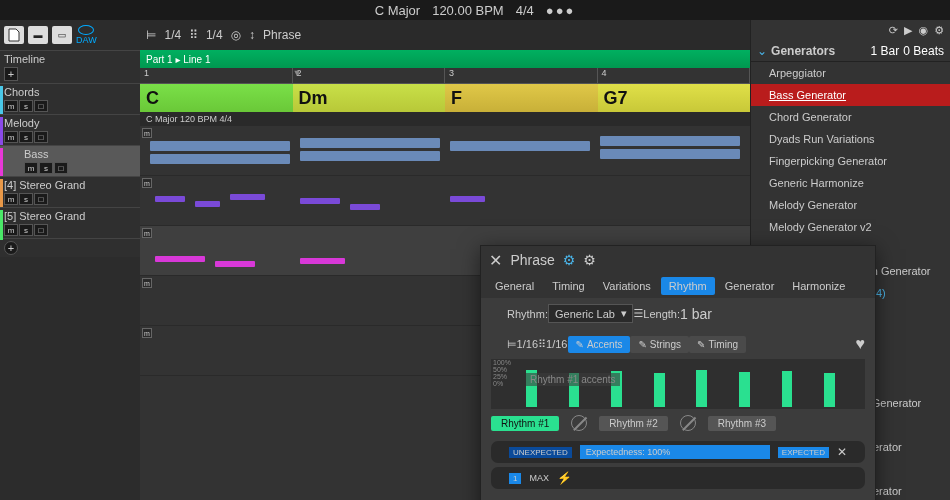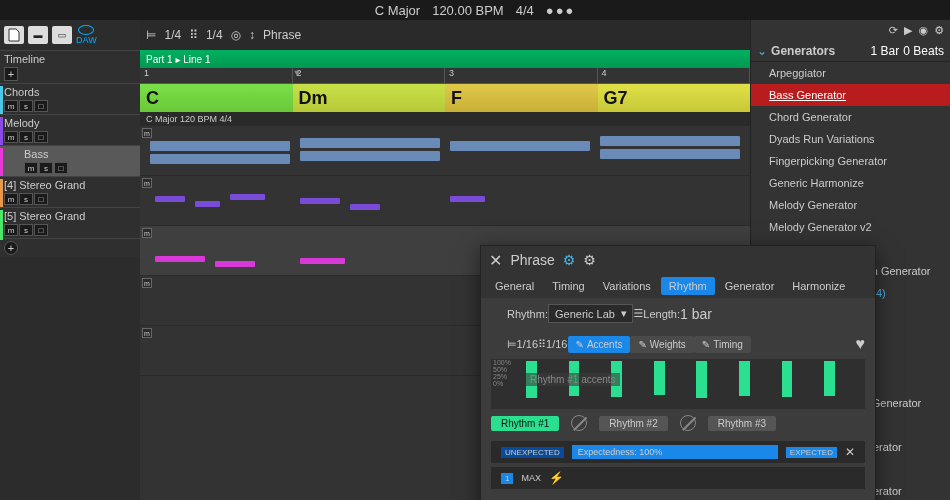--- a/index.html
+++ b/index.html
@@ -58,30 +58,30 @@
 .phrase-panel { position: absolute; left: 340px; top: 225px; width: 396px; background: #3c3c3c; border: 1px solid #222; box-shadow: 0 4px 20px rgba(0,0,0,0.5); }
 .phead { height: 28px; background: #333; display: flex; align-items: center; gap: 8px; padding: 0 8px; font-size: 14px; }
 .pclose { font-size: 16px; cursor: pointer; }
 .ptabs { height: 24px; background: #333; display: flex; gap: 2px; padding: 0 6px; font-size: 11px; align-items: center; }
 .ptab { padding: 3px 8px; cursor: pointer; }
 .ptab.act { background: #1a88e8; border-radius: 2px; }
 .prow { display: flex; align-items: center; padding: 6px 10px; font-size: 11px; margin-left: 16px; }
 .pdrop { background: #2a2a2a; border: 1px solid #555; padding: 2px 6px; display: flex; align-items: center; gap: 6px; }
 .bluebtn { background: #1a88e8; padding: 3px 8px; border-radius: 2px; font-size: 10px; display: flex; align-items: center; gap: 3px; cursor: pointer; }
 .graybtn { background: #4a4a4a; padding: 3px 8px; border-radius: 2px; font-size: 10px; display: flex; align-items: center; gap: 3px; cursor: pointer; }
-.rhythm-vis { height: 50px; background: #2f2f2f; margin: 0 10px; position: relative; display: flex; gap: 6px; padding: 2px 30px 2px 35px; }
+.rhythm-vis { height: 50px; background: #2f2f2f; margin: 0 10px; position: relative; display: flex; align-items: flex-end; gap: 6px; padding: 2px 30px 2px 35px; }
 .rbar { width: 14px; background: #2ae090; }
 .rscale { position: absolute; left: 2px; top: 0; font-size: 7px; color: #888; }
 .rlabel { position: absolute; left: 35px; top: 14px; color: #888; font-size: 10px; background: rgba(60,60,60,0.6); padding: 1px 4px; }
 .rhythm-row { display: flex; gap: 12px; padding: 6px 10px; align-items: center; font-size: 10px; }
 .rchip { background: #2ae090; color: #111; padding: 2px 10px; border-radius: 2px; }
 .rchip2 { background: #555; padding: 2px 10px; border-radius: 2px; }
 .nosym { width: 16px; height: 16px; border: 1.5px solid #888; border-radius: 50%; position: relative; }
 .nosym::after { content: ''; position: absolute; width: 18px; height: 1.5px; background: #888; top: 7px; left: -1px; transform: rotate(-45deg); }
-.slider-row { background: #2a2a2a; margin: 4px 10px; padding: 4px 10px; display: flex; align-items: center; gap: 8px; font-size: 9px; }
+.slider-row { background: #2a2a2a; margin: 4px 10px; padding: 4px 18px; display: flex; align-items: center; gap: 8px; font-size: 9px; border-radius: 7px; }
 .slider-row .lab1 { background: #0a4a9a; padding: 1px 4px; font-size: 8px; }
 .slider-row .lab2 { background: #1a88e8; padding: 1px 4px; font-size: 8px; }
 .slider-row .val { background: #1a88e8; padding: 2px 6px; flex: 1; }
 .xbtn { cursor: pointer; font-size: 12px; }
 .bolt { cursor: pointer; font-size: 12px; }
 .expand-row { padding: 8px 12px; color: #4ab4e8; font-size: 12px; cursor: pointer; }
 
 
 .rtop { height: 20px; display: flex; align-items: center; justify-content: flex-end; gap: 6px; padding: 0 6px; font-size: 11px; }
 .rico { cursor: pointer; }
@@ -258,21 +258,21 @@
         <span>☰</span>
         <span>Length:</span>
         <span style="font-size:14px">1 bar</span>
       </div>
       <div class="prow">
         <span>⊨</span>
         <span>1/16</span>
         <span>⠿</span>
         <span>1/16</span>
         <span class="bluebtn">✎ <span>Accents</span></span>
-        <span class="graybtn">✎ <span>Weights</span></span>
+        <span class="graybtn">✎ <span>Strings</span></span>
         <span class="graybtn">✎ <span>Timing</span></span>
         <span class="heart">♥</span>
       </div>
       <div class="rhythm-vis">
         <div class="rscale">100%<br>50%<br>25%<br>0%</div>
         <div class="rlabel">Rhythm #1 accents</div>
         <div class="rbar" style="height:80%"></div>
           <div style="width:26px"></div>
         <div class="rbar" style="height:75%"></div>
           <div style="width:26px"></div>

